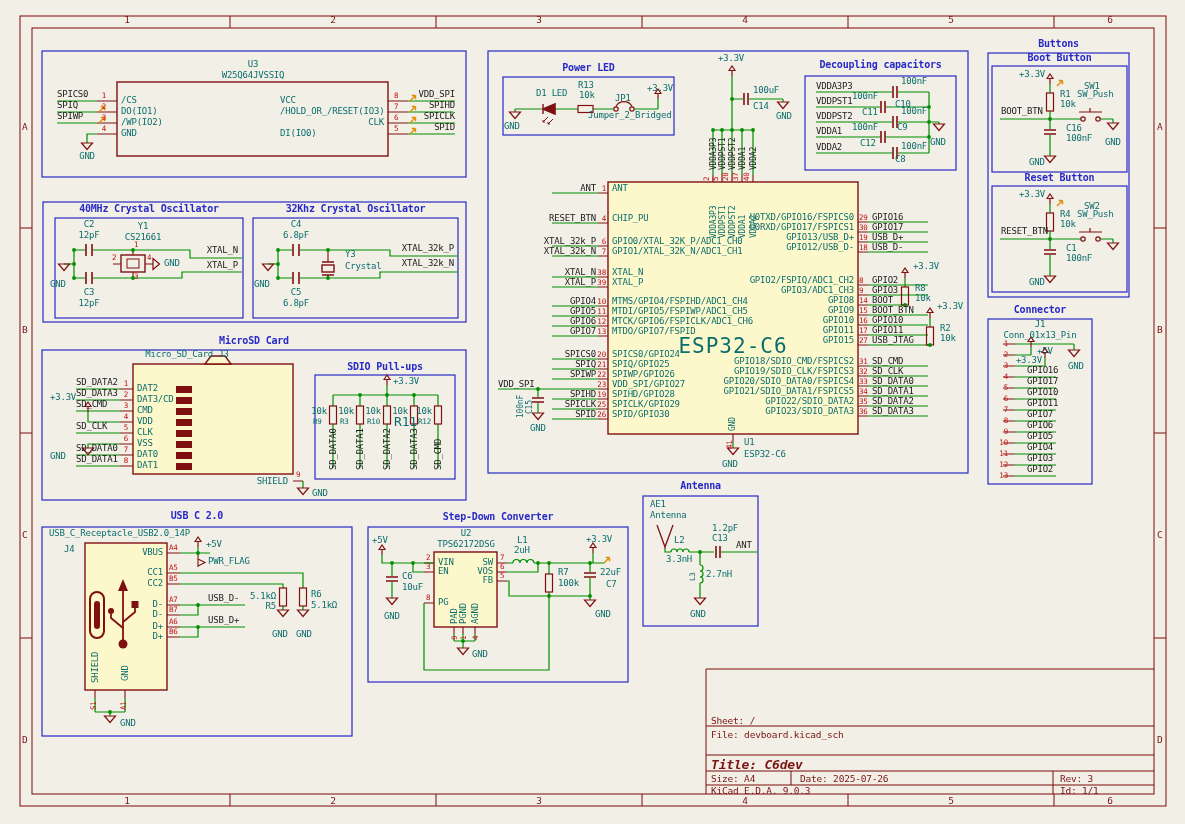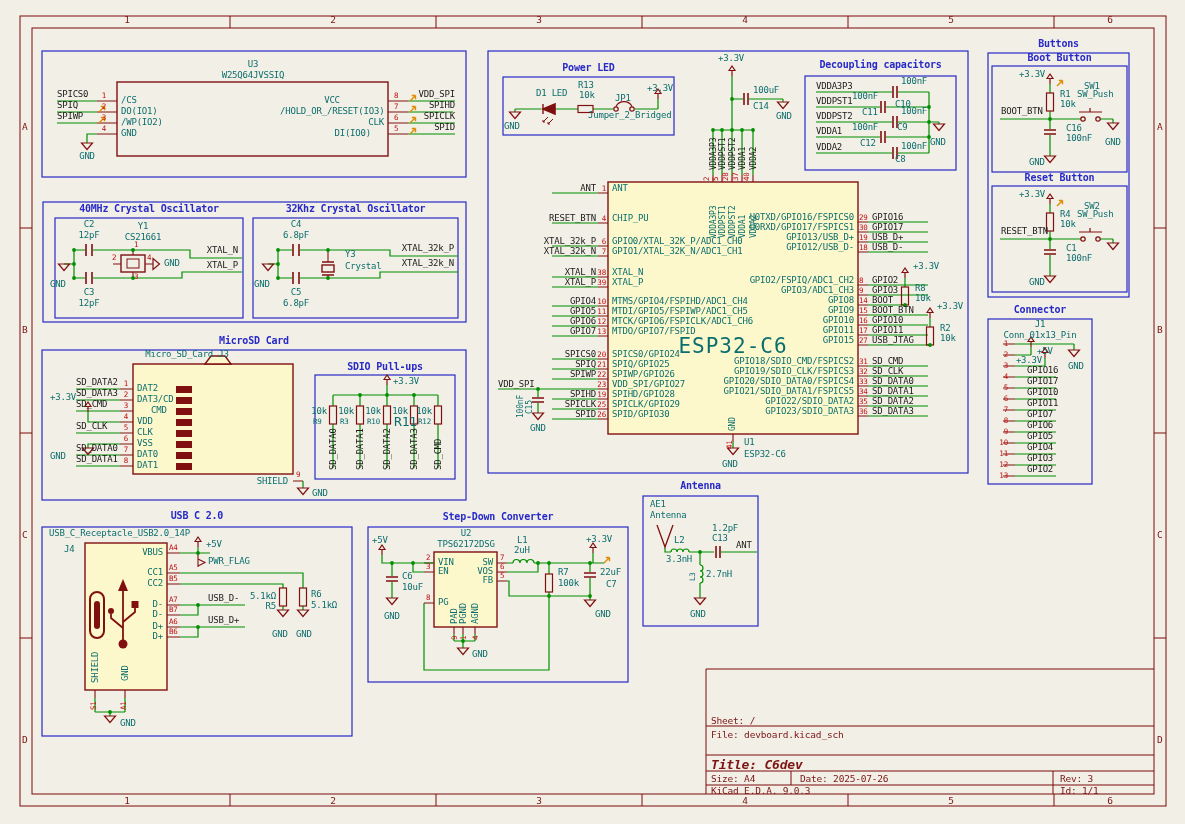--- a/index.html
+++ b/index.html
@@ -327,24 +327,24 @@
 <span class="t" style="left:57px;top:101px">SPIQ</span>
 <span class="t" style="left:57px;top:112px">SPIWP</span>
 <span class="t r" style="left:96px;top:92px;width:10px;text-align:right">1</span>
 <span class="t r" style="left:96px;top:103px;width:10px;text-align:right">2</span>
 <span class="t r" style="left:96px;top:114px;width:10px;text-align:right">3</span>
 <span class="t r" style="left:96px;top:125px;width:10px;text-align:right">4</span>
 <span class="t c" style="left:121px;top:96px">/CS</span>
 <span class="t c" style="left:121px;top:107px">DO(IO1)</span>
 <span class="t c" style="left:121px;top:118px">/WP(IO2)</span>
 <span class="t c" style="left:121px;top:129px">GND</span>
-<span class="t c" style="left:280px;top:96px;width:104px;text-align:center">VCC</span>
+<span class="t c" style="left:280px;top:96px;width:104px;text-align:left">VCC</span>
 <span class="t c" style="left:280px;top:107px;width:104px;text-align:right">/HOLD_OR_/RESET(IO3)</span>
 <span class="t c" style="left:280px;top:118px;width:104px;text-align:right">CLK</span>
-<span class="t c" style="left:267px;top:129px;width:104px;text-align:right">DI(IO0)</span>
+<span class="t c" style="left:280px;top:129px;width:104px;">DI(IO0)</span>
 <span class="t r" style="left:394px;top:92px">8</span>
 <span class="t r" style="left:394px;top:103px">7</span>
 <span class="t r" style="left:394px;top:114px">6</span>
 <span class="t r" style="left:394px;top:125px">5</span>
 <span class="t" style="left:400px;top:90px;width:55px;text-align:right">VDD_SPI</span>
 <span class="t" style="left:400px;top:101px;width:55px;text-align:right">SPIHD</span>
 <span class="t" style="left:400px;top:112px;width:55px;text-align:right">SPICLK</span>
 <span class="t" style="left:400px;top:123px;width:55px;text-align:right">SPID</span>
 <span class="t c" style="left:70px;top:152px;width:34px;text-align:center">GND</span>
 
@@ -387,21 +387,21 @@
 <span class="t r" style="left:118px;top:380px;width:10px;text-align:right">1</span>
 <span class="t r" style="left:118px;top:391px;width:10px;text-align:right">2</span>
 <span class="t r" style="left:118px;top:402px;width:10px;text-align:right">3</span>
 <span class="t r" style="left:118px;top:413px;width:10px;text-align:right">4</span>
 <span class="t r" style="left:118px;top:424px;width:10px;text-align:right">5</span>
 <span class="t r" style="left:118px;top:435px;width:10px;text-align:right">6</span>
 <span class="t r" style="left:118px;top:446px;width:10px;text-align:right">7</span>
 <span class="t r" style="left:118px;top:457px;width:10px;text-align:right">8</span>
 <span class="t c" style="left:137px;top:384px">DAT2</span>
 <span class="t c" style="left:137px;top:395px">DAT3/CD</span>
-<span class="t c" style="left:151px;top:406px">CMD</span>
+<span class="t c" style="left:137px;top:406px">CMD</span>
 <span class="t c" style="left:137px;top:417px">VDD</span>
 <span class="t c" style="left:137px;top:428px">CLK</span>
 <span class="t c" style="left:137px;top:439px">VSS</span>
 <span class="t c" style="left:137px;top:450px">DAT0</span>
 <span class="t c" style="left:137px;top:461px">DAT1</span>
 <span class="t c" style="left:250px;top:477px;width:38px;text-align:right">SHIELD</span>
 <span class="t r" style="left:296px;top:471px">9</span>
 <span class="t c" style="left:312px;top:489px">GND</span>
 
 <span class="t b" style="left:315px;top:362px;width:140px">SDIO Pull-ups</span>

